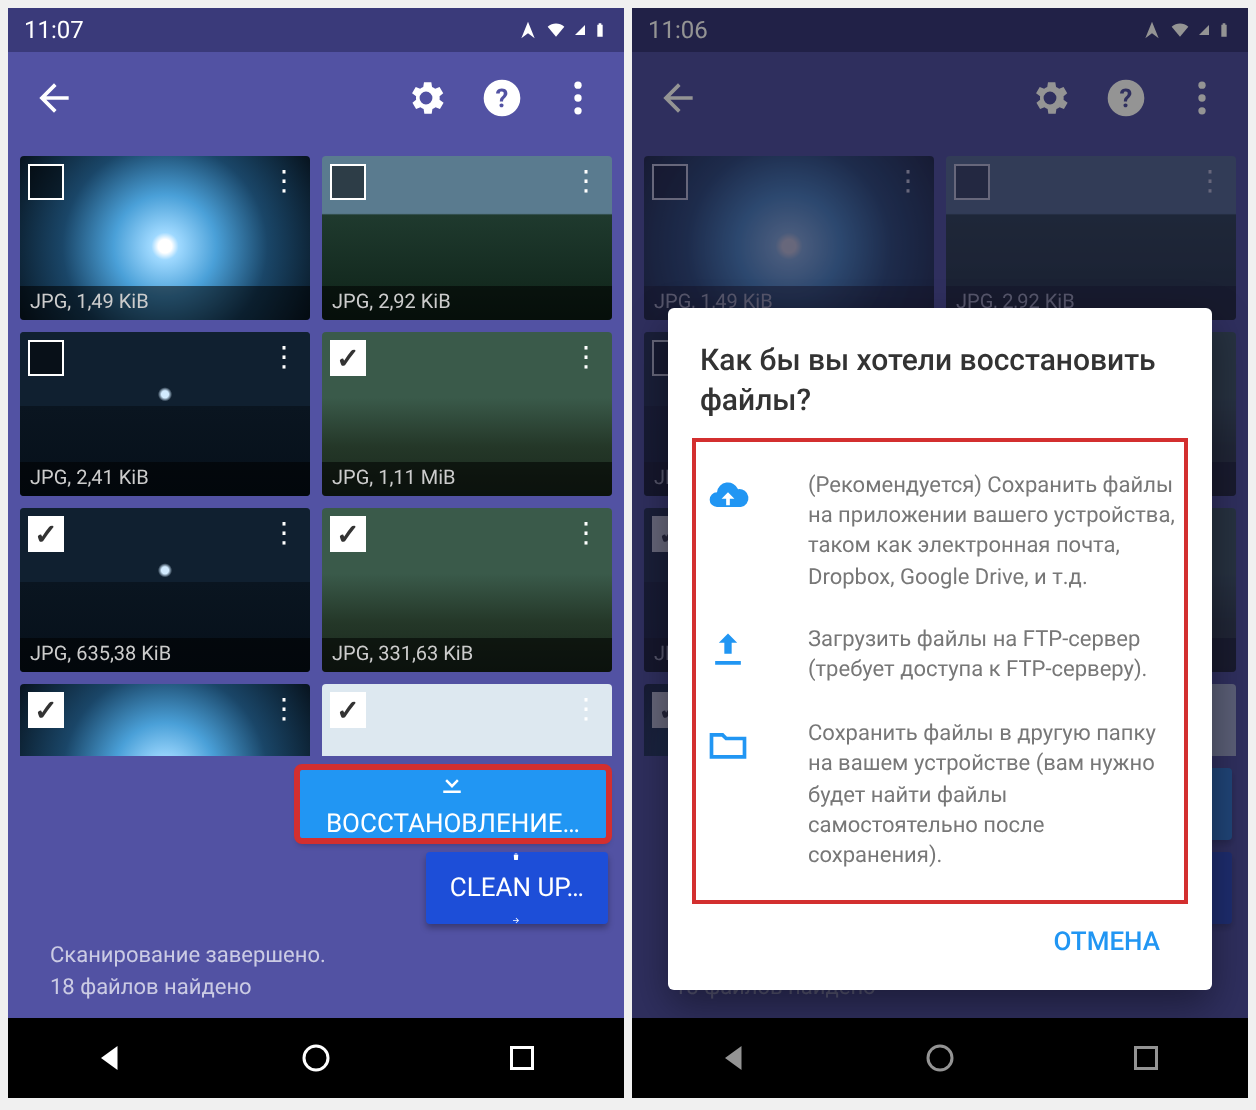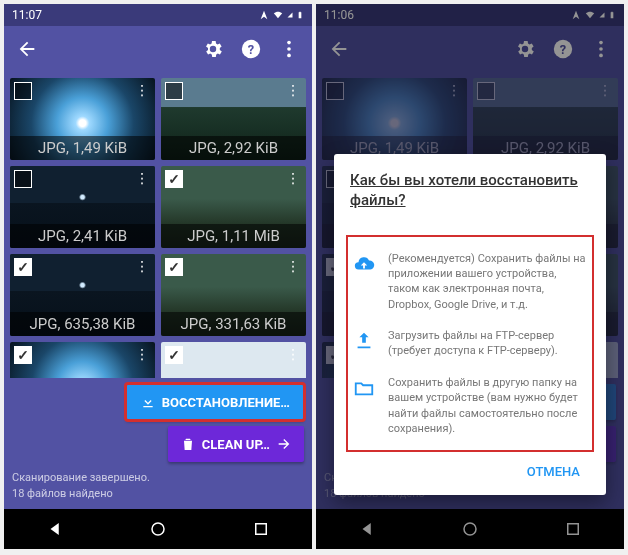--- a/index.html
+++ b/index.html
@@ -10,36 +10,36 @@
   .appbar { height: 46px; background: #5252a3; display: flex; align-items: center; padding: 0 4px; }
   .appbar .spacer { flex: 1; }
   .iconbtn { width: 38px; height: 38px; display: flex; align-items: center; justify-content: center; color: #fff; cursor: pointer; }
   .iconbtn svg { width: 22px; height: 22px; fill: #fff; }
   .grid { flex: 1; padding: 6px; display: grid; grid-template-columns: 1fr 1fr; gap: 6px; overflow: hidden; align-content: start; }
   .thumb { position: relative; height: 82px; background: #223344; border-radius: 2px; overflow: hidden; }
   .thumb .img { width: 100%; height: 100%; }
   .thumb .check { position: absolute; top: 4px; left: 4px; width: 18px; height: 18px; background: rgba(0,0,0,0.5); border: 1.5px solid #fff; display: flex; align-items: center; justify-content: center; color: #fff; font-size: 14px; font-weight: bold; }
   .thumb .checked { background: #fff; color: #333; }
   .thumb .more { position: absolute; top: 2px; right: 2px; color: #fff; font-size: 14px; padding: 2px 4px; }
-  .thumb .caption { position: absolute; bottom: 0; left: 0; right: 0; background: rgba(0,0,0,0.55); color: #ccc; font-size: 15px; padding: 3px 5px; display: flex; justify-content: center; }
+  .thumb .caption { position: absolute; bottom: 0; left: 0; right: 0; background: rgba(0,0,0,0.55); color: #ccc; font-size: 10px; padding: 3px 5px; display: flex; justify-content: flex-start; }
   .bottom { padding: 6px 8px 8px; display: flex; flex-direction: column; gap: 6px; }
-  .btn { height: 36px; border-radius: 2px; display: flex; align-items: center; justify-content: center; gap: 6px; color: #fff; font-size: 13px; font-weight: 700; cursor: pointer; box-shadow: 0 2px 3px rgba(0,0,0,0.3); }
+  .btn { height: 36px; border-radius: 2px; display: flex; align-items: center; justify-content: center; gap: 6px; color: #fff; font-size: 13px; font-weight: 400; cursor: pointer; box-shadow: 0 2px 3px rgba(0,0,0,0.3); flex-direction: column; }
   .btn.restore { background: #2196f3; align-self: flex-end; padding: 0 14px; }
   .btn.restore.highlight { outline: 3px solid #d32f2f; outline-offset: -1px; }
-  .btn.cleanup { background: #6d28d9; align-self: flex-end; padding: 0 12px; }
+  .btn.cleanup { background: #1d4ed8; align-self: flex-end; padding: 0 12px; }
   .btn.cleanup svg { width: 16px; height: 16px; fill: #fff; }
-  .status { color: rgba(255,255,255,0.7); font-size: 11px; line-height: 1.4; margin-top: 2px; }
+  .status { color: rgba(255,255,255,0.7); font-size: 11px; line-height: 1.4; margin-top: 2px; margin-left: 13px; }
   .navbar { height: 40px; background: #000; display: flex; align-items: center; justify-content: space-around; }
   .navbar div { width: 18px; height: 18px; }
 
   .overlay { position: absolute; inset: 0; background: rgba(0,0,0,0.42); display: flex; align-items: flex-start; justify-content: center; padding-top: 150px; }
   .dialog { background: #fff; width: 272px; border-radius: 3px; padding: 16px 16px 8px; box-shadow: 0 8px 20px rgba(0,0,0,0.4); }
-  .dialog-title { color: #333; font-size: 15px; font-weight: 500; margin-bottom: 28px; line-height: 1.35; text-decoration: underline; }
+  .dialog-title { color: #333; font-size: 15px; font-weight: 500; margin-bottom: 12px; line-height: 1.35; }
   .options { outline: 2px solid #d32f2f; outline-offset: 2px; padding: 4px 0; }
-  .option { display: flex; gap: 12px; padding: 8px 2px; align-items: flex-start; cursor: pointer; }
+  .option { display: flex; gap: 28px; padding: 8px 2px; align-items: flex-start; cursor: pointer; }
   .option .oicon { width: 24px; flex-shrink: 0; display: flex; justify-content: center; padding-top: 2px; }
   .option .oicon svg { width: 22px; height: 22px; fill: #2196f3; }
   .option .otext { color: #777; font-size: 11px; line-height: 1.4; }
   .dialog-actions { display: flex; justify-content: flex-end; margin-top: 8px; }
   .dialog-actions .dbtn { color: #2196f3; font-size: 13px; font-weight: 500; padding: 8px 10px; cursor: pointer; }
 
   
   .sky1 { background: radial-gradient(circle at 50% 55%, #fff 4%, #9fd9ff 8%, #4aa0d8 30%, #1a4668 60%, #07131e 100%); }
   .sky2 { background: linear-gradient(#102030 45%, #0a1520 45%, #06101a 100%), radial-gradient(circle at 50% 38%, #cfe8ff 2%, transparent 4%); background-blend-mode: screen; }
   .forest { background: linear-gradient(#3a5a4a 40%, #243728 70%, #1a281d 100%); }

